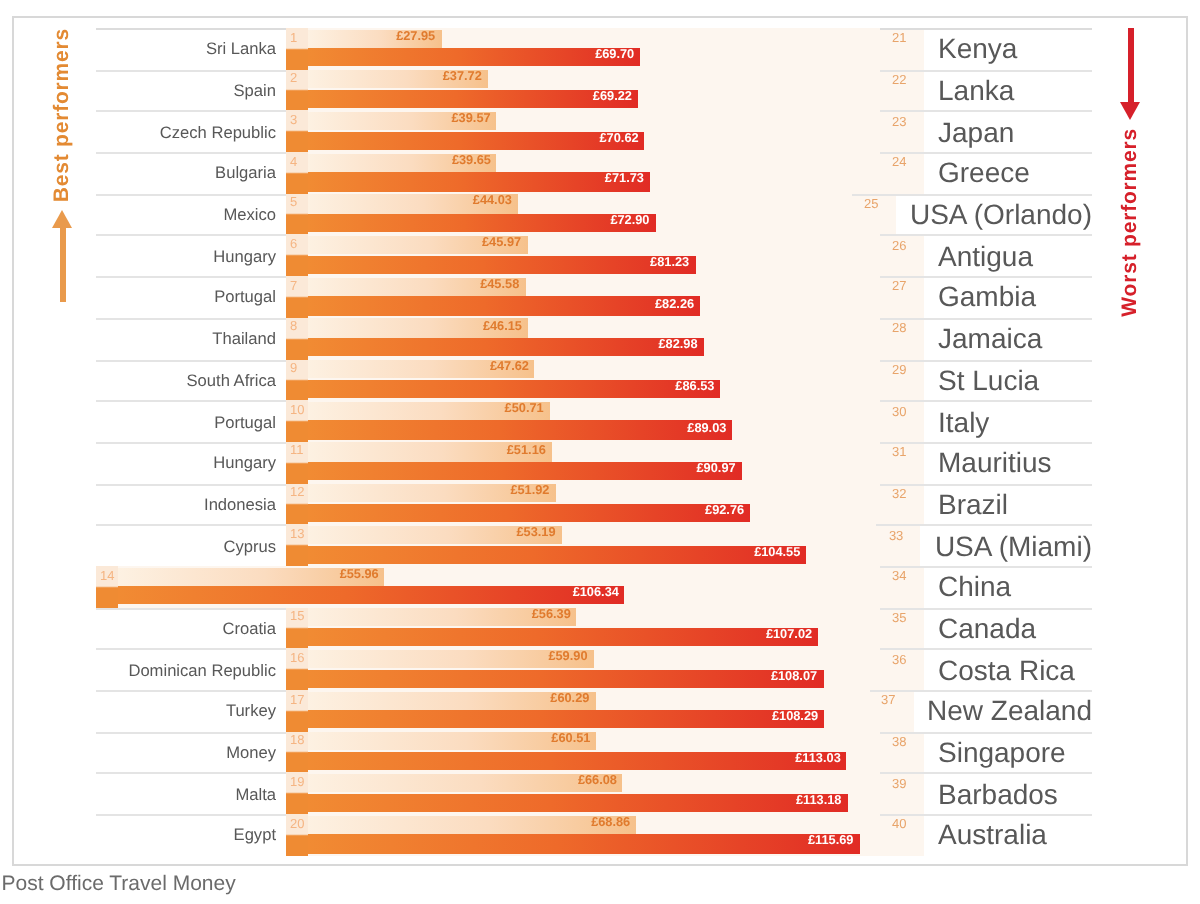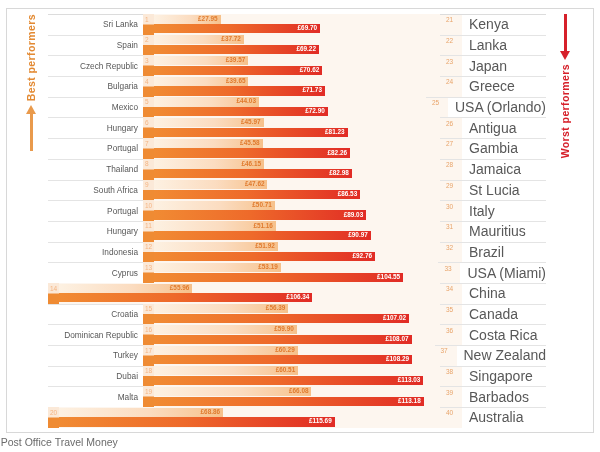--- a/index.html
+++ b/index.html
@@ -580,21 +580,21 @@
             <span class="bar-value">£108.29</span>
           </div>
         </div>
         <div class="rank-right">
           <span>37</span>
         </div>
         <div class="name-right">New Zealand</div>
       </div>
       <div class="row">
         <div class="hairline"></div>
-        <div class="name-left">Dubai</div>
+        <div class="name-left">Money</div>
         <div class="rank-left">
           <span>18</span>
         </div>
         <div class="bars">
           <div class="bar bar-light" style="width: 144.215px;">
             <span class="bar-value">£60.51</span>
           </div>
           <div class="bar bar-dark" style="width: 269.388px;">
             <span class="bar-value">£113.03</span>
           </div>
@@ -618,20 +618,21 @@
             <span class="bar-value">£113.18</span>
           </div>
         </div>
         <div class="rank-right">
           <span>39</span>
         </div>
         <div class="name-right">Barbados</div>
       </div>
       <div class="row">
         <div class="hairline"></div>
+        <div class="name-left">Egypt</div>
         <div class="rank-left">
           <span>20</span>
         </div>
         <div class="bars">
           <div class="bar bar-light" style="width: 164.116px;">
             <span class="bar-value">£68.86</span>
           </div>
           <div class="bar bar-dark" style="width: 275.728px;">
             <span class="bar-value">£115.69</span>
           </div>

